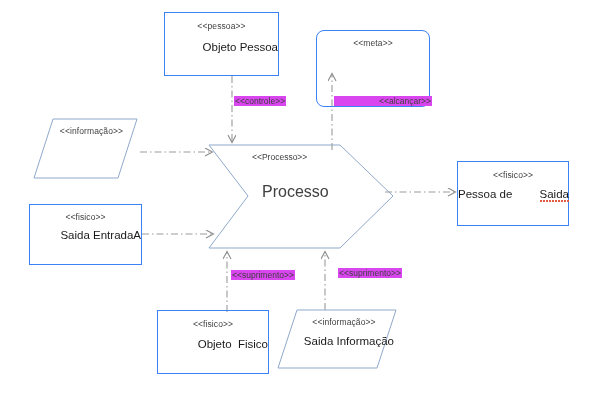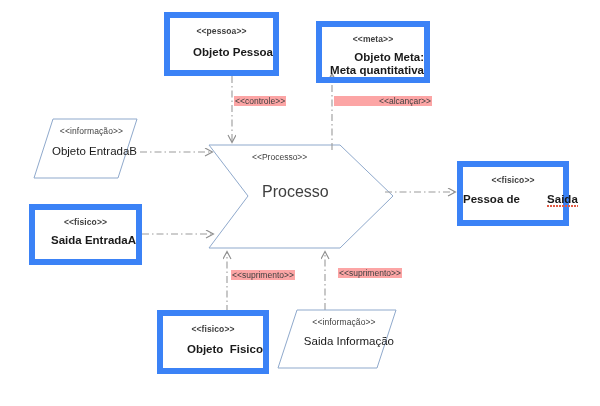--- a/index.html
+++ b/index.html
@@ -21,23 +21,22 @@
     top: 0;
     width: 600px;
     height: 406px;
   }
   .node {
     position: absolute;
     box-sizing: border-box;
     display: block;
   }
   .node-box {
-    border: 6px solid #3b82f6;
+    border: 1px solid #3b82f6;
     background: transparent;
-    font-weight: bold;
   }
   .node-inner {
     position: absolute;
     left: 0;
     right: 0;
     top: 0;
     text-align: center;
   }
   .stereo {
     font-size: 8.5px;
@@ -60,21 +59,21 @@
     background-repeat: repeat-x;
     background-position: 0 100%;
     padding-bottom: 2px;
     margin-left: 24px;
   }
   .edge-label {
     position: absolute;
     font-size: 8.5px;
     color: #3f3f3f;
     white-space: nowrap;
-    background: #fca5a5;
+    background: #d946ef;
     padding: 0 1px;
   }
   .process-label {
     position: absolute;
     font-size: 16px;
     color: #404040;
     white-space: nowrap;
   }
   .process-stereo {
     position: absolute;
@@ -118,36 +117,29 @@
 
   <div class="node node-box" style="left:164px; top:12px; width:115px; height:64px;">
     <div class="node-inner" style="top:8px;">
       <div class="stereo">&lt;&lt;pessoa&gt;&gt;</div>
     </div>
     <div class="node-inner" style="top:28px;">
       <div class="nodelabel">Objeto Pessoa</div>
     </div>
   </div>
 
-  <div class="node node-box" style="left:316px; top:21px; width:114px; height:62px;">
+  <div class="node node-box" style="left:316px; top:30px; width:114px; height:77px;border-radius:8px;">
     <div class="node-inner" style="top:7px;">
       <div class="stereo">&lt;&lt;meta&gt;&gt;</div>
-    </div>
-    <div class="node-inner" style="top:24px;">
-      <div class="nodelabel">Objeto Meta:
-Meta quantitativa</div>
     </div>
   </div>
 
   <div class="node" style="left:34px; top:119px; width:103px; height:59px;">
     <div class="node-inner" style="top:7px; left:12px; right:0;">
       <div class="stereo">&lt;&lt;informação&gt;&gt;</div>
-    </div>
-    <div class="node-inner" style="top:26px; left:8px; right:0;">
-      <div class="nodelabel">Objeto EntradaB</div>
     </div>
   </div>
 
   <div class="node node-box" style="left:29px; top:204px; width:113px; height:61px;">
     <div class="node-inner" style="top:7px;">
       <div class="stereo">&lt;&lt;fisico&gt;&gt;</div>
     </div>
     <div class="node-inner" style="top:24px;">
       <div class="nodelabel">Saida EntradaA</div>
     </div>

